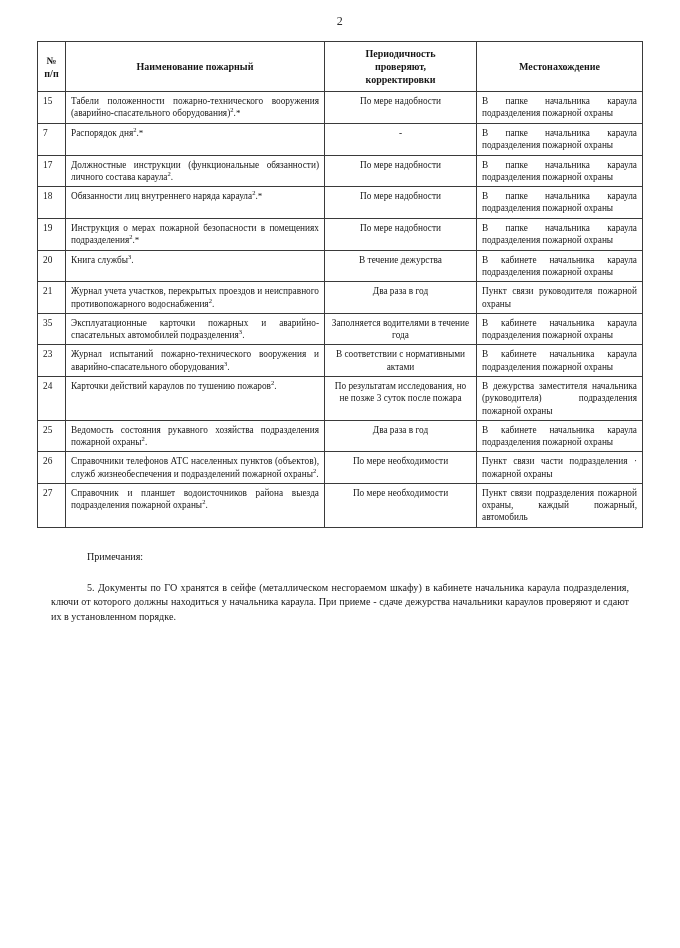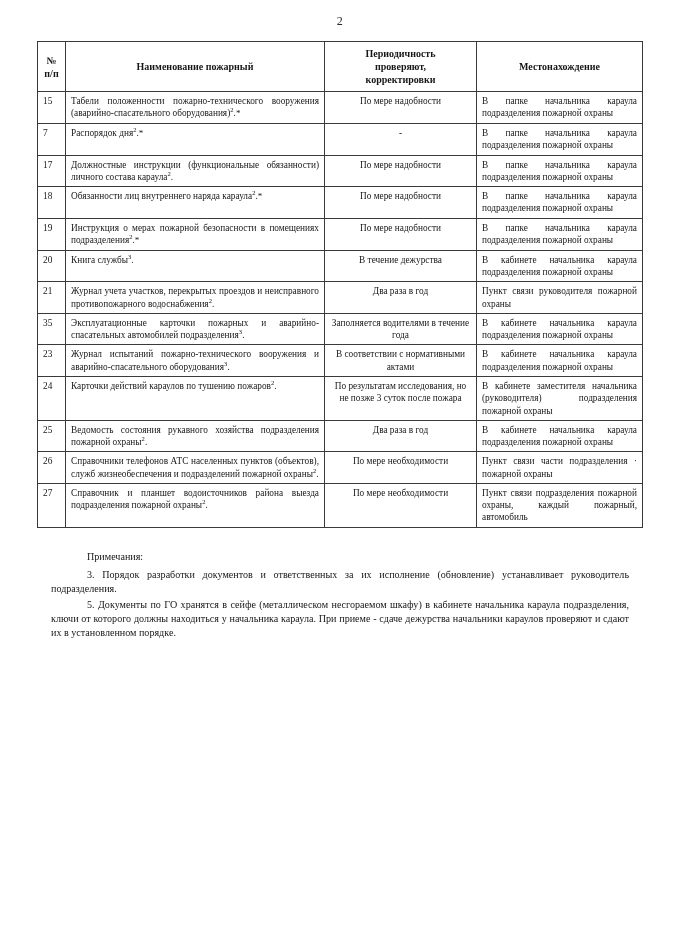--- a/index.html
+++ b/index.html
@@ -90,21 +90,21 @@
     width: 578px;
     padding-top: 22px;
     font-size: 10.1px;
     line-height: 1.42;
     text-align: justify;
     text-align-last: left;
     color: #161616;
   }
   .notes .note-heading {
     text-indent: 36px;
-    margin: 0 0 4px 0;
+    margin: 0 0 17px 0;
   }
   .notes p.note-item {
     margin: 0 0 1px 0;
     text-indent: 36px;
   }
 </style>
 </head>
 <body>
 
 <div class="page">
@@ -185,21 +185,21 @@
         <tr>
           <td class="num">23</td>
           <td class="name">Журнал испытаний пожарно-технического вооружения и аварийно-спасательного оборудования<sup>3</sup>.</td>
           <td class="per">В соответствии с нормативными актами</td>
           <td class="loc">В кабинете начальника караула подразделения пожарной охраны</td>
         </tr>
         <tr>
           <td class="num">24</td>
           <td class="name">Карточки действий караулов по тушению пожаров<sup>2</sup>.</td>
           <td class="per">По результатам исследования, но не позже 3 суток после пожара</td>
-          <td class="loc">В кабинете заместителя начальника (руководителя) подразделения пожарной охраны</td>
+          <td class="loc">В дежурства заместителя начальника (руководителя) подразделения пожарной охраны</td>
         </tr>
         <tr>
           <td class="num">25</td>
           <td class="name">Ведомость состояния рукавного хозяйства подразделения пожарной охраны<sup>2</sup>.</td>
           <td class="per">Два раза в год</td>
           <td class="loc">В кабинете начальника караула подразделения пожарной охраны</td>
         </tr>
         <tr>
           <td class="num">26</td>
           <td class="name">Справочники телефонов АТС населенных пунктов (объектов), служб жизнеобеспечения и подразделений пожарной охраны<sup>2</sup>.</td>
@@ -211,18 +211,17 @@
           <td class="name">Справочник и планшет водоисточников района выезда подразделения пожарной охраны<sup>2</sup>.</td>
           <td class="per">По мере необходимости</td>
           <td class="loc">Пункт связи подразделения пожарной охраны, каждый пожарный, автомобиль</td>
         </tr>
       </tbody>
   </table>
 
   <div class="notes">
     <p class="note-heading">Примечания:</p>
     <div id="notes-list">
-        <p class="note-item">3. Порядок разработки документов и ответственных за их исполнение (обновление) устанавливает руководитель подразделения.</p>
         <p class="note-item">5. Документы по ГО хранятся в сейфе (металлическом несгораемом шкафу) в кабинете начальника караула подразделения, ключи от которого должны находиться у начальника караула. При приеме - сдаче дежурства начальники караулов проверяют и сдают их в установленном порядке.</p>
       </div>
   </div>
 
 </div>
 
 </body></html>

